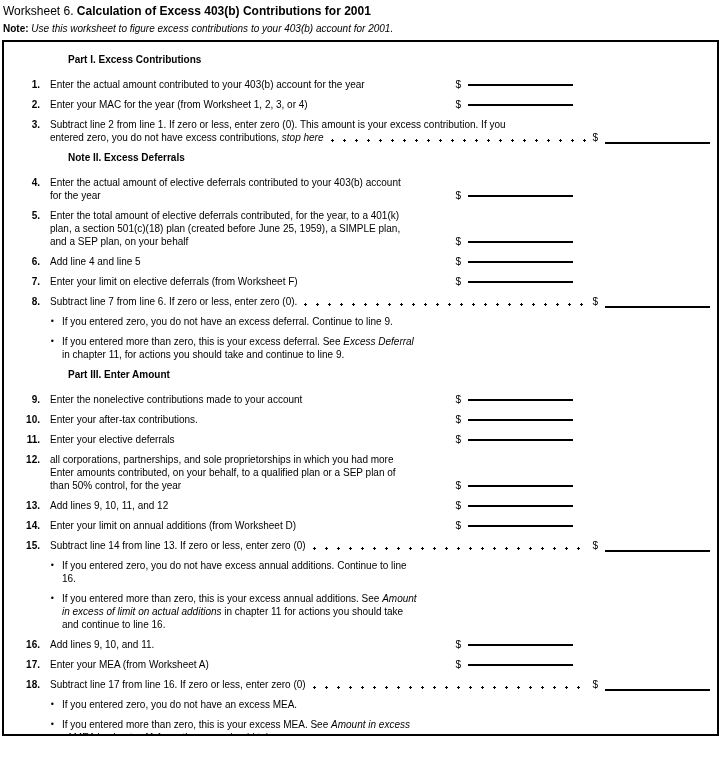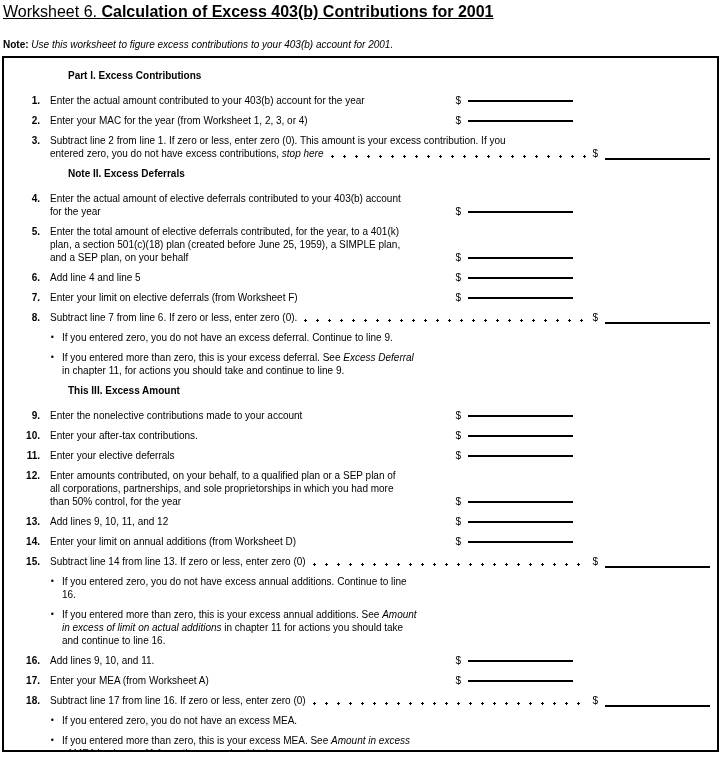--- a/index.html
+++ b/index.html
@@ -1,18 +1,18 @@
 <!DOCTYPE html>
 <html><head>
 <meta charset="utf-8">
 <style>
   html,body{margin:0;padding:0;background:#fff;color:#000;}
   body{width:721px;height:763px;font-family:"Liberation Sans",sans-serif;-webkit-font-smoothing:none;}
   .page{padding:3px 2px 0 2px;box-sizing:border-box;}
-  .title{font-size:16px;line-height:15px;margin:1px 0 20px 1px;white-space:nowrap;text-decoration:underline;}
+  .title{font-size:12px;line-height:15px;margin:1px 0 4px 1px;white-space:nowrap;}
   .title-main{font-weight:bold;}
   .note{font-size:10px;line-height:12px;margin:0 0 5px 1px;white-space:nowrap;}
   .note-label{font-weight:bold;}
   .note-text{font-style:italic;}
   .box{border:2px solid #000;height:696px;box-sizing:border-box;padding:9px 7px 0 0;overflow:hidden;}
   .part{font-weight:bold;font-size:10px;line-height:13px;margin:2px 0 12px 64px;}
   .row{display:flex;font-size:10px;line-height:13px;margin-bottom:7px;}
   .num{flex:0 0 36px;text-align:right;font-weight:bold;}
   .bmark{flex:0 0 50px;text-align:right;font-size:9px;}
   .row .body{flex:1;margin-left:10px;min-width:0;}
@@ -136,21 +136,21 @@
           <div class="tline"><span class="txt"><span class="seg-r">If you entered zero, you do not have an excess deferral. Continue to line 9.</span></span></div>
         </div>
       </div>
       <div class="row bullet">
         <div class="bmark">•</div>
         <div class="body">
           <div class="tline"><span class="txt"><span class="seg-r">If you entered more than zero, this is your excess deferral. See </span><span class="seg-i">Excess Deferral</span></span></div>
           <div class="tline"><span class="txt"><span class="seg-r">in chapter 11, for actions you should take and continue to line 9.</span></span></div>
         </div>
       </div>
-      <div class="part">This III. Excess Amount</div>
+      <div class="part">Part III. Enter Amount</div>
       <div class="row item">
         <div class="num">9.</div>
         <div class="body">
           <div class="tline withamt normal">
             <span class="txt"><span class="seg-r">Enter the nonelective contributions made to your account</span></span>
             <span class="leader"></span>
             <span class="dollar">$</span>
             <span class="amt"></span>
           </div>
         </div>
@@ -173,22 +173,22 @@
             <span class="txt"><span class="seg-r">Enter your elective deferrals</span></span>
             <span class="leader"></span>
             <span class="dollar">$</span>
             <span class="amt"></span>
           </div>
         </div>
       </div>
       <div class="row item">
         <div class="num">12.</div>
         <div class="body">
+          <div class="tline"><span class="txt"><span class="seg-r">all corporations, partnerships, and sole proprietorships in which you had more</span></span></div>
           <div class="tline"><span class="txt"><span class="seg-r">Enter amounts contributed, on your behalf, to a qualified plan or a SEP plan of</span></span></div>
-          <div class="tline"><span class="txt"><span class="seg-r">all corporations, partnerships, and sole proprietorships in which you had more</span></span></div>
           <div class="tline withamt normal">
             <span class="txt"><span class="seg-r">than 50% control, for the year</span></span>
             <span class="leader"></span>
             <span class="dollar">$</span>
             <span class="amt"></span>
           </div>
         </div>
       </div>
       <div class="row item">
         <div class="num">13.</div>

